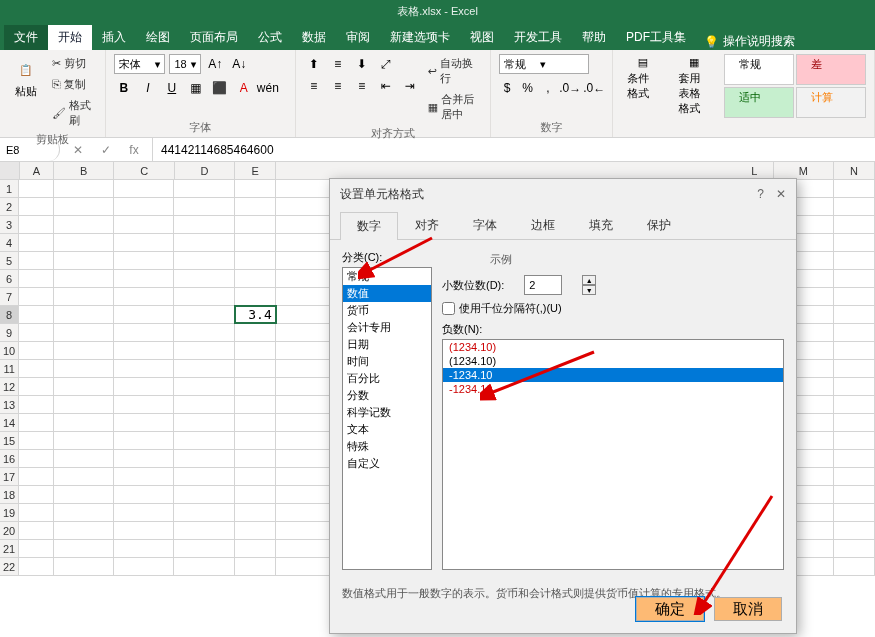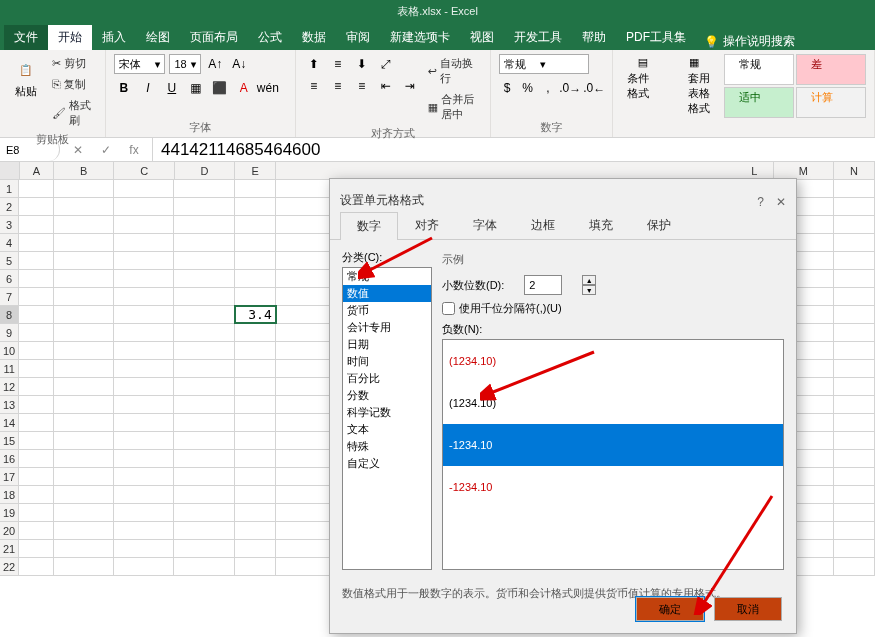--- a/index.html
+++ b/index.html
@@ -30,67 +30,67 @@
 .style-cell.normal { background: #fff; }
 .style-cell.bad { background: #ffc7ce; color: #9c0006; }
 .style-cell.good { background: #c6efce; color: #006100; }
 .style-cell.calc { background: #f2f2f2; color: #fa7d00; }
 .styles-grid { display: grid; grid-template-columns: 1fr 1fr; gap: 2px; }
 .big-btn { display: flex; flex-direction: column; align-items: center; font-size: 11px; padding: 2px 6px; cursor: pointer; gap: 2px; }
 
 .namebox-row { height: 24px; background: #fff; border-bottom: 1px solid #d4d4d4; display: flex; align-items: center; }
 .namebox { width: 60px; border-right: 1px solid #d4d4d4; padding: 0 6px; font-size: 11px; height: 100%; display: flex; align-items: center; border-radius: 11px; }
 .fx-btns { display: flex; align-items: center; gap: 8px; padding: 0 8px; border-right: 1px solid #d4d4d4; height: 100%; color: #888; }
-.formula-bar { flex: 1; padding: 0 8px; font-size: 17px; }
+.formula-bar { flex: 1; padding: 0 8px; font-size: 12px; }
 
 .sheet-area { position: relative; background: #fff; }
 .col-headers { display: flex; height: 18px; background: #f3f2f1; border-bottom: 1px solid #d4d4d4; }
 .corner { width: 24px; border-right: 1px solid #d4d4d4; background: #e7e6e6; }
 .col-header { border-right: 1px solid #d4d4d4; text-align: center; font-size: 11px; line-height: 18px; color: #333; }
 .rows { }
 .row { display: flex; height: 18px; border-bottom: 1px solid #d4d4d4; }
 .row-header { width: 24px; background: #f3f2f1; border-right: 1px solid #d4d4d4; text-align: center; font-size: 11px; line-height: 18px; color: #333; }
 .row-header.selected { background: #d2d2d2; }
 .cell { border-right: 1px solid #d4d4d4; font-size: 12px; line-height: 18px; text-align: right; padding: 0 3px; overflow: hidden; white-space: nowrap; }
 .cell.selected { outline: 2px solid #217346; outline-offset: -1px; background: #fff; z-index: 1; font-family: monospace; font-size: 13px; }
 
 .colA { width: 42px; } .colB { width: 74px; } .colC { width: 74px; } .colD { width: 74px; } .colE { width: 50px; }
 .colL { width: 46px; } .colM { width: 74px; } .colN { width: 50px; }
 
 .dialog { position: absolute; left: 329px; top: 178px; width: 468px; height: 456px; background: #f0f0f0; border: 1px solid #aaa; box-shadow: 3px 3px 12px rgba(0,0,0,0.3); z-index: 100; }
-.dlg-title { height: 30px; display: flex; align-items: flex-end; justify-content: space-between; padding: 0 10px; font-size: 12px; color: #333; }
+.dlg-title { height: 30px; display: flex; align-items: center; justify-content: space-between; padding: 0 10px; font-size: 12px; color: #333; }
 .dlg-title .right { display: flex; gap: 12px; align-items: center; color: #666; }
 .dlg-tabs { display: flex; padding: 2px 10px 0; border-bottom: 1px solid #ccc; gap: 0; }
 .dlg-tab { padding: 5px 16px; font-size: 12px; border: 1px solid transparent; border-bottom: none; cursor: pointer; color: #333; }
 .dlg-tab.active { background: #f0f0f0; border-color: #ccc; position: relative; top: 1px; background: #f0f0f0; }
 .dlg-body { padding: 10px 12px; display: flex; gap: 10px; height: 340px; }
 .dlg-left { width: 90px; display: flex; flex-direction: column; }
 .dlg-left .lbl { font-size: 11px; margin-bottom: 2px; }
 .cat-list { border: 1px solid #888; background: #fff; flex: 1; font-size: 11px; }
 .cat-item { padding: 1px 4px; cursor: pointer; }
 .cat-item.selected { background: #0078d7; color: #fff; }
 .dlg-right { flex: 1; display: flex; flex-direction: column; gap: 6px; }
-.sample-box { padding: 2px 0; }
+.sample-box { padding: 2px 0; margin-left: 48px; }
 .sample-box .lbl { font-size: 11px; color: #555; }
 .sample-box .val { font-size: 12px; padding: 2px 0 4px; }
 .dec-row { display: flex; align-items: center; gap: 20px; font-size: 11px; }
 .dec-input { border: 1px solid #888; background: #fff; width: 38px; height: 20px; padding: 0 4px; font-size: 11px; }
 .spinner { display: flex; flex-direction: column; }
 .spinner .sp { width: 14px; height: 10px; border: 1px solid #888; background: #f0f0f0; font-size: 7px; display: flex; align-items: center; justify-content: center; cursor: pointer; }
 .chk-row { display: flex; align-items: center; gap: 4px; font-size: 11px; }
 .chk-row input { width: 13px; height: 13px; }
 .neg-box { flex: 1; display: flex; flex-direction: column; }
 .neg-box .lbl { font-size: 11px; margin-bottom: 2px; }
 .neg-list { border: 1px solid #888; background: #fff; flex: 1; font-size: 11px; }
-.neg-item { padding: 15px 6px; cursor: pointer; }
+.neg-item { padding: 1px 6px; cursor: pointer; }
 .neg-item.red { color: #cc0000; }
 .neg-item.selected { background: #0078d7; color: #fff; }
 .dlg-desc { padding: 6px 12px; font-size: 11px; color: #555; }
 .dlg-buttons { position: absolute; bottom: 12px; right: 14px; display: flex; gap: 10px; }
-.dlg-btn { min-width: 68px; height: 24px; border: 1px solid #adadad; background: #c2410c; font-size: 11px; cursor: pointer; margin-top: 40px; }
+.dlg-btn { min-width: 68px; height: 24px; border: 1px solid #adadad; background: #fdba74; font-size: 15px; cursor: pointer; margin-top: 40px; }
 .dlg-btn.primary { outline: 1px solid #0078d7; }
 
 .arrow { position: absolute; z-index: 200; pointer-events: none; }
 
 .hidden-gap { width: 460px; flex-shrink: 0; }
 </style>
 </head>
 <body>
 
 <div class="titlebar">
@@ -212,21 +212,21 @@
   </div>
 
   <div class="ribbon-group" style="min-width:260px">
     <div class="content" style="gap:8px">
       <div class="big-btn">
           <span>▤</span>
           <span>条件格式</span>
         </div>
       <div class="big-btn">
           <span>▦</span>
-          <span style="white-space:pre-line;text-align:right">套用
+          <span style="white-space:pre-line;text-align:left">套用
 表格格式</span>
         </div>
       <div class="styles-grid">
         <div class="style-cell normal">常规</div>
         <div class="style-cell bad">差</div>
         <div class="style-cell good">适中</div>
         <div class="style-cell calc">计算</div>
       </div>
     </div>
   </div>

